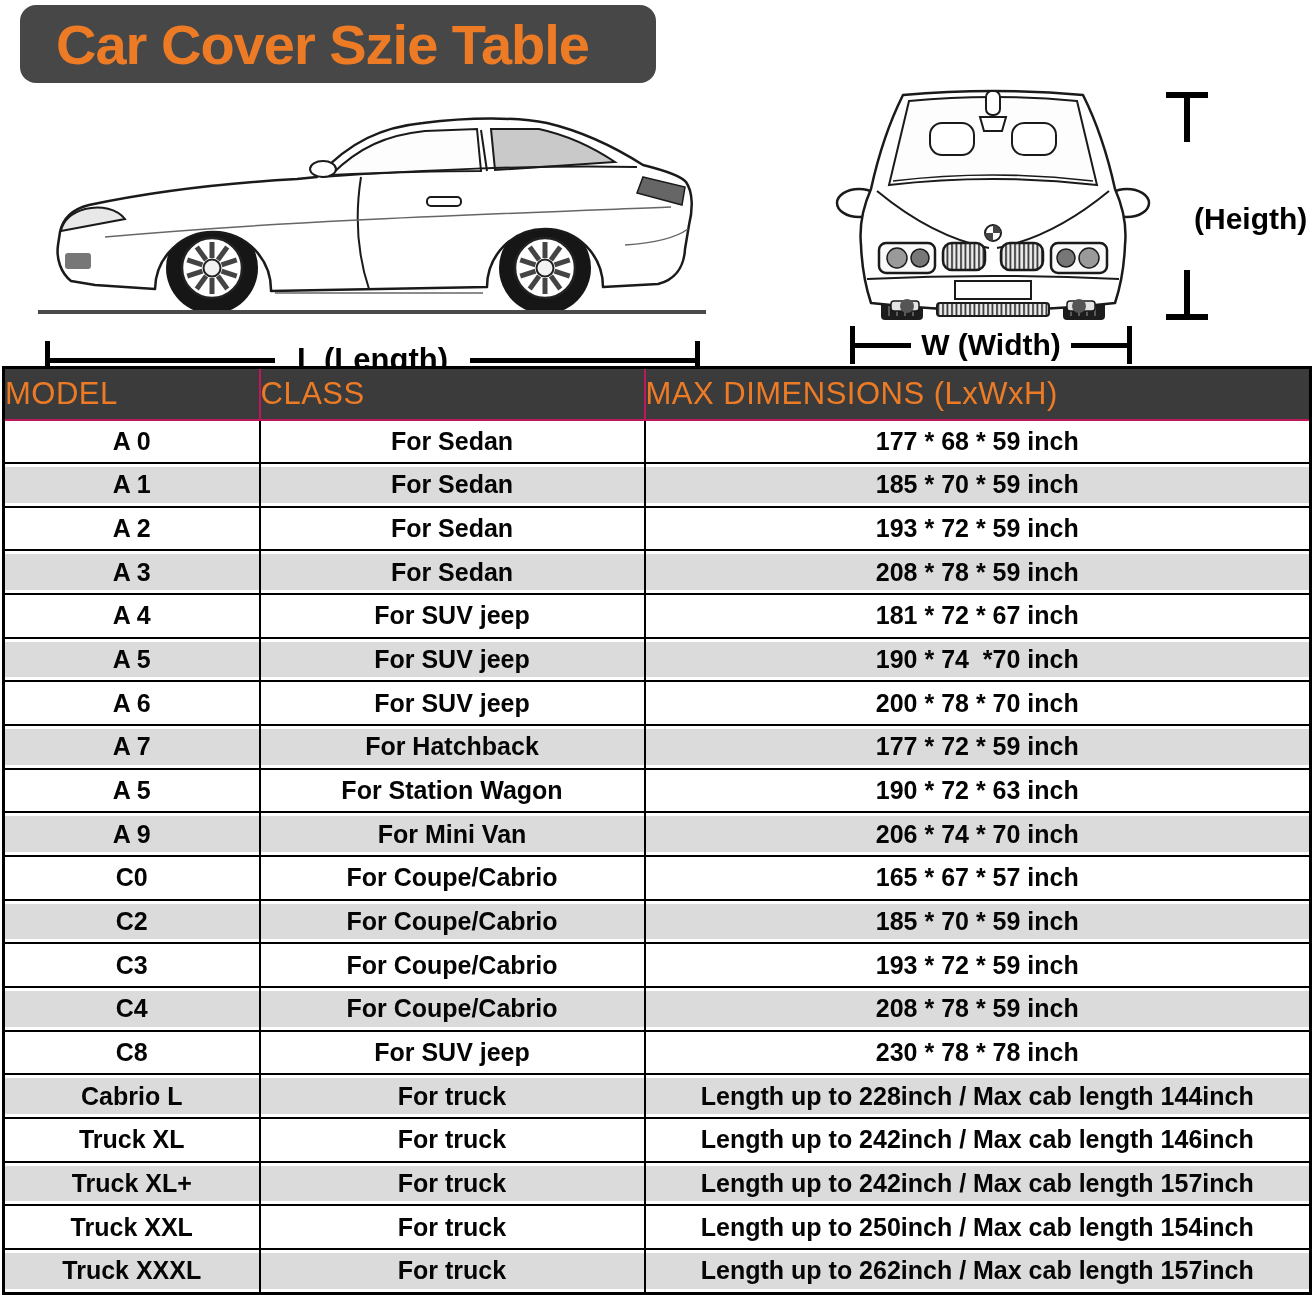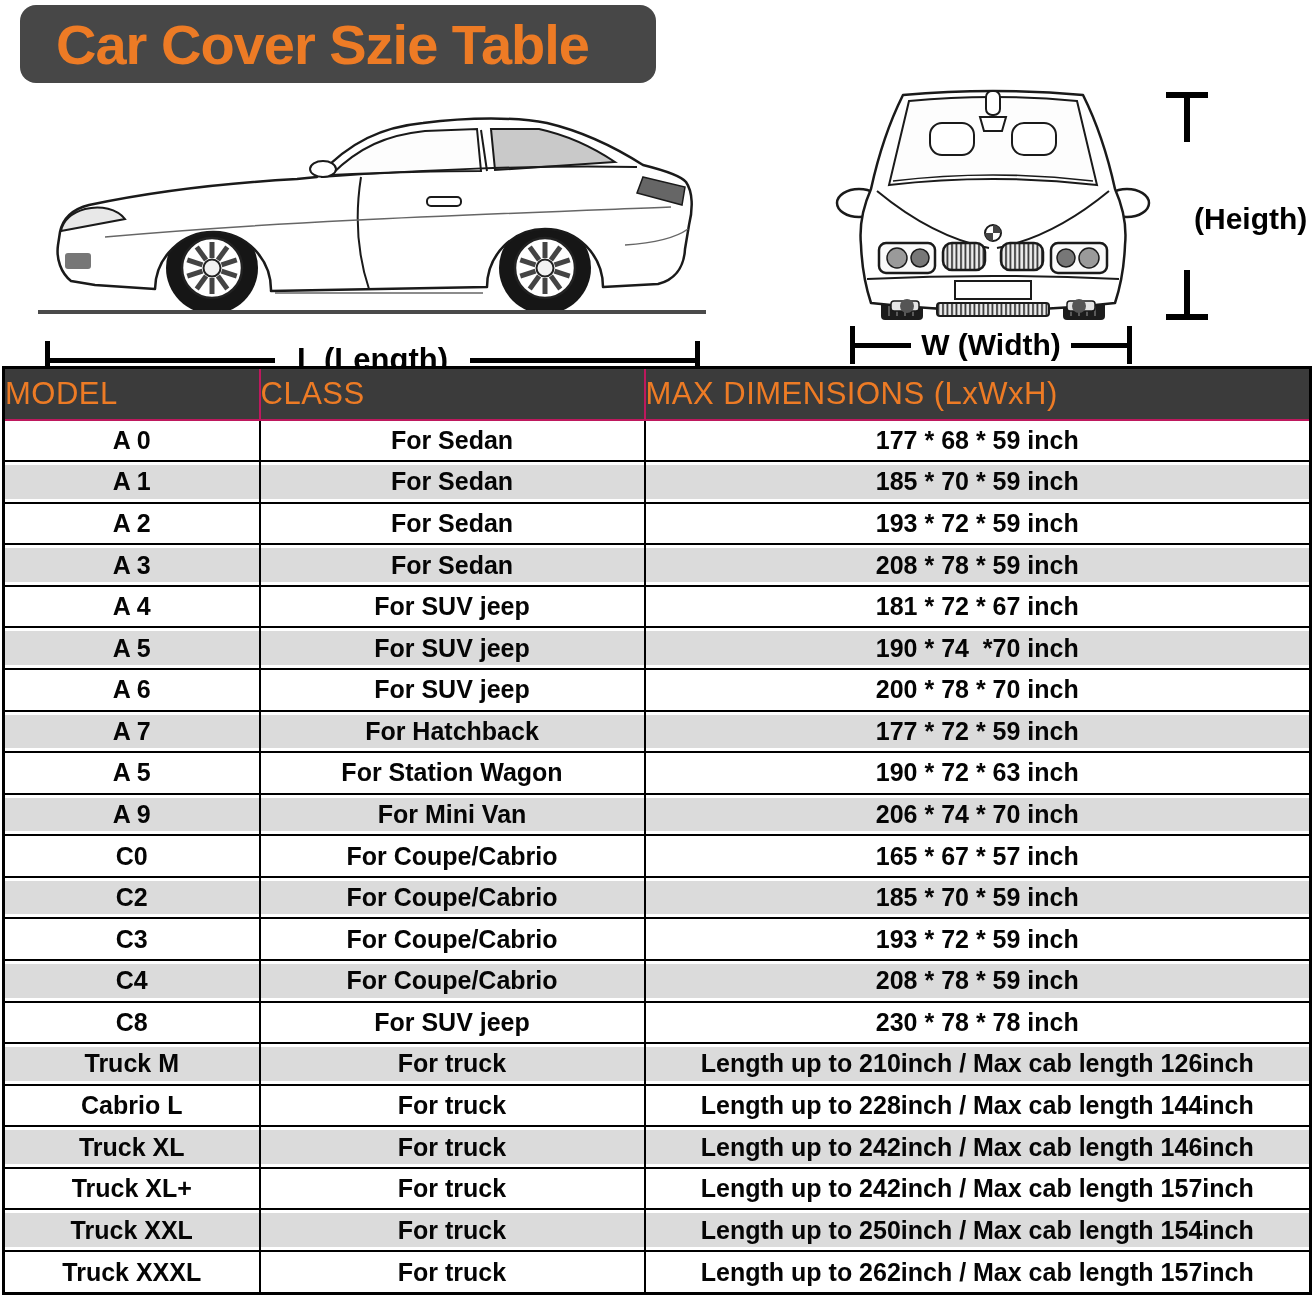--- a/index.html
+++ b/index.html
@@ -314,25 +314,20 @@
           <td>C4</td>
           <td>For Coupe/Cabrio</td>
           <td>208 * 78 * 59 inch</td>
         </tr>
         <tr>
           <td>C8</td>
           <td>For SUV jeep</td>
           <td>230 * 78 * 78 inch</td>
         </tr>
         <tr>
-          <td>Truck M</td>
-          <td>For truck</td>
-          <td>Length up to 210inch / Max cab length 126inch</td>
-        </tr>
-        <tr>
           <td>Cabrio L</td>
           <td>For truck</td>
           <td>Length up to 228inch / Max cab length 144inch</td>
         </tr>
         <tr>
           <td>Truck XL</td>
           <td>For truck</td>
           <td>Length up to 242inch / Max cab length 146inch</td>
         </tr>
         <tr>

